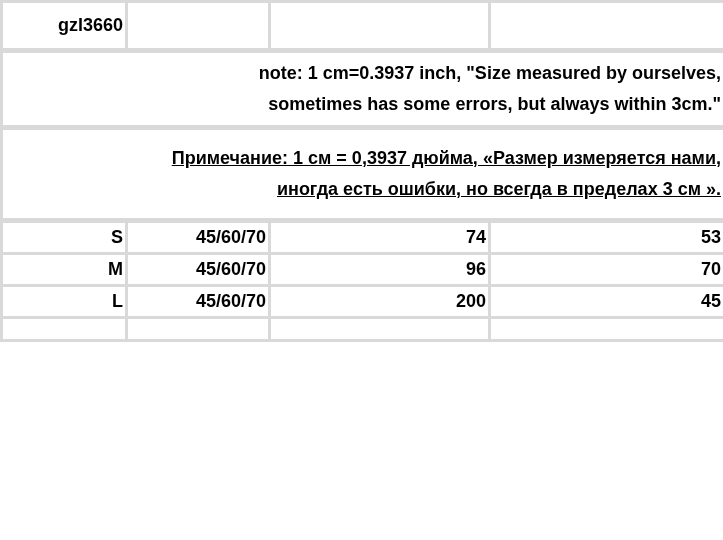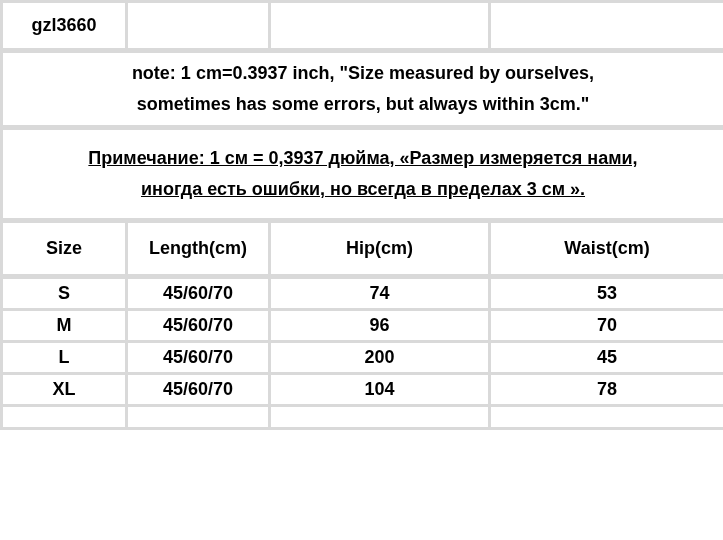--- a/index.html
+++ b/index.html
@@ -13,21 +13,21 @@
   }
   table.size-chart {
     border-collapse: collapse;
     table-layout: fixed;
     width: 723px;
     color: #000000;
     font-weight: 700;
   }
   td {
     border: 3px solid #d9d9d9;
-    text-align: center;
+    text-align: right;
     vertical-align: middle;
     font-size: 18px;
     padding: 0 2px;
     overflow: hidden;
   }
   
   .sep-b { border-bottom-width: 5px; }
   
   .h-top    { height: 45px; }
   .h-note   { height: 72px; }
@@ -63,52 +63,40 @@
     <tr>
       <td colspan="4" class="h-note sep-b pre note-cell">note: 1 cm=0.3937 inch, "Size measured by ourselves,
 sometimes has some errors, but always within 3cm."</td>
     </tr>
 
     <tr>
       <td colspan="4" class="h-runote sep-b pre note-cell">Примечание: 1 см = 0,3937 дюйма, «Размер измеряется нами,
 иногда есть ошибки, но всегда в пределах 3 см ».</td>
     </tr>
 
-    <tr>
-      <td class="h-head sep-b">Size</td>
-      <td class="h-head sep-b">Length(cm)</td>
-      <td class="h-head sep-b">Hip(cm)</td>
-      <td class="h-head sep-b">Waist(cm)</td>
-    </tr>
 
 
     <tr>
       <td class="h-data">S</td>
       <td class="h-data">45/60/70</td>
       <td class="h-data">74</td>
       <td class="h-data">53</td>
     </tr>
     <tr>
       <td class="h-data">M</td>
       <td class="h-data">45/60/70</td>
       <td class="h-data">96</td>
       <td class="h-data">70</td>
     </tr>
     <tr>
       <td class="h-data">L</td>
       <td class="h-data">45/60/70</td>
       <td class="h-data">200</td>
       <td class="h-data">45</td>
     </tr>
-    <tr>
-      <td class="h-data">XL</td>
-      <td class="h-data">45/60/70</td>
-      <td class="h-data">104</td>
-      <td class="h-data">78</td>
-    </tr>
 
     <tr>
       <td class="h-stub"></td>
       <td class="h-stub"></td>
       <td class="h-stub"></td>
       <td class="h-stub"></td>
     </tr>
   </tbody>
     </table>
 </div>

